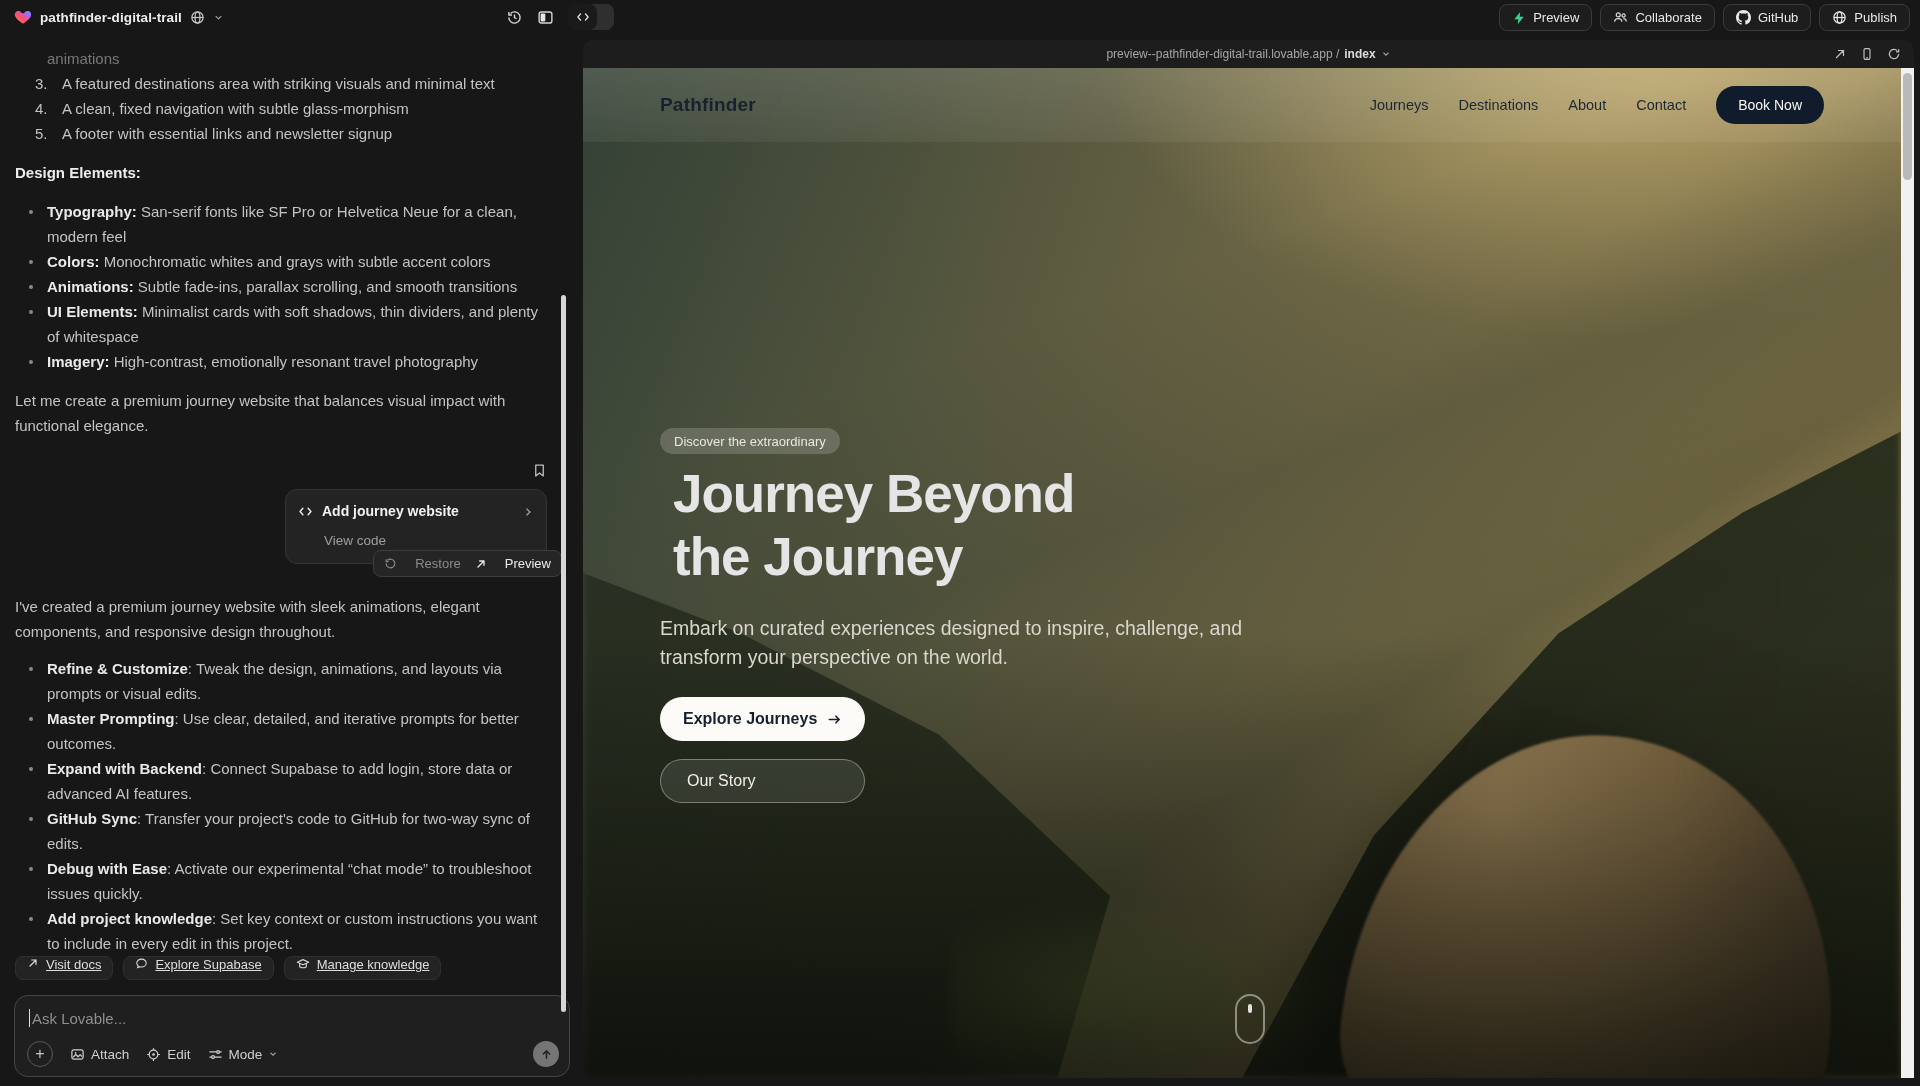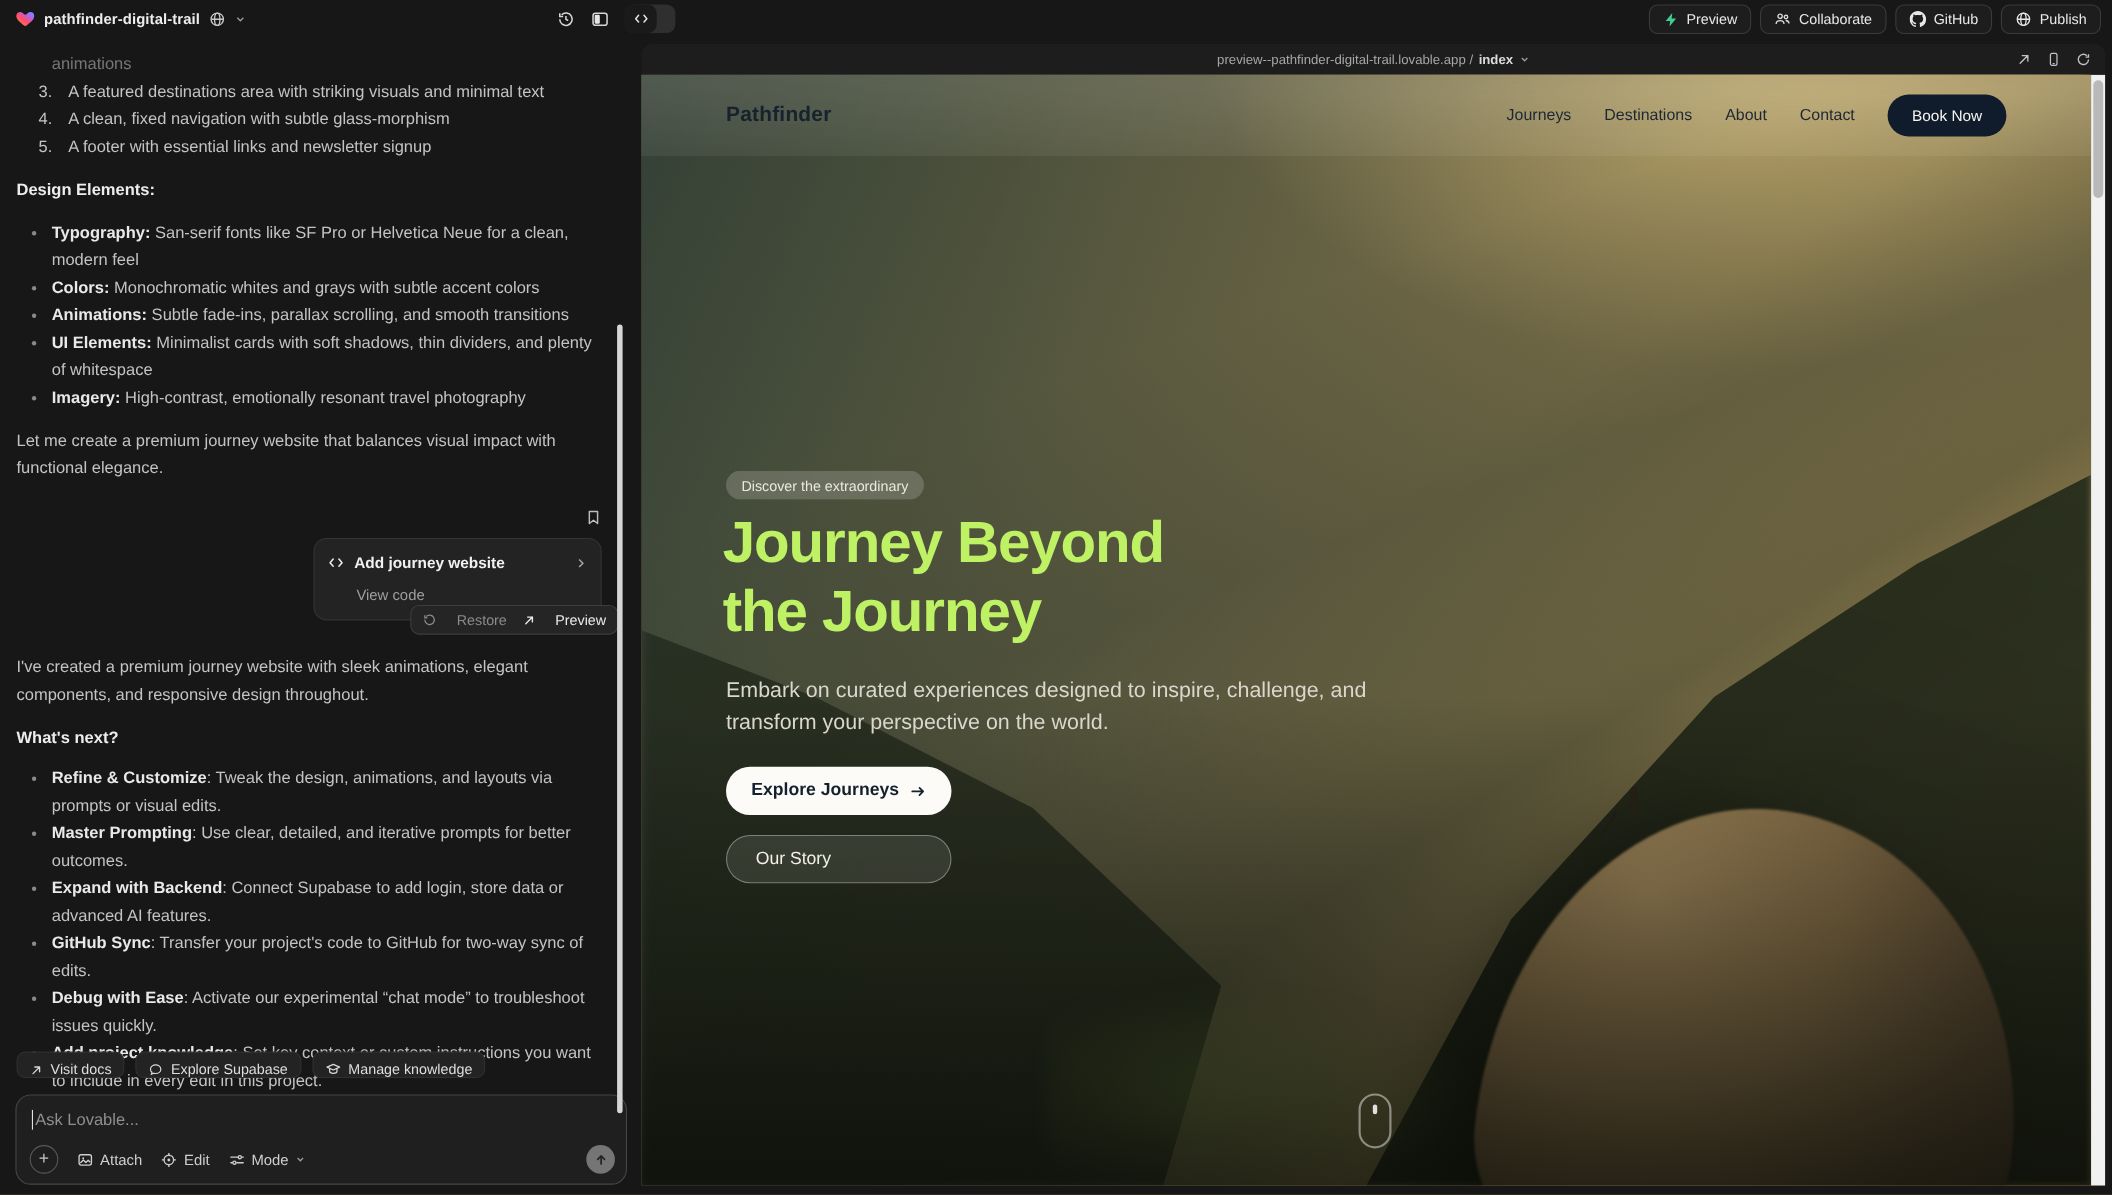--- a/index.html
+++ b/index.html
@@ -46,21 +46,21 @@
   .edit-card .row1 .chev { margin-left:auto; color:#a5a5a5; }
   .edit-card .row2 { margin-top:4px; padding-left:26px; color:#9f9f9f; font-size:13.5px; font-weight:400; }
   .card-toolbar { position:absolute; right:-16px; bottom:-14px; height:27px; background:#252525; border:1px solid #3d3d3d;
                   border-radius:8px; display:flex; align-items:center; padding:0 10px; gap:14px; font-size:13px; }
   .ct-item { display:flex; align-items:center; gap:18px; cursor:pointer; }
   .ct-restore { color:#8b8b8b; }
   .ct-preview { color:#e9e9e9; }
 
   .chips { position:absolute; left:15px; bottom:106px; display:flex; gap:10px; }
   .chip { height:24px; padding:0 11px; background:#232323; border:1px solid #303030; border-radius:8px;
-          color:#dedede; font-size:13px; display:inline-flex; align-items:flex-end; gap:7px; cursor:pointer; white-space:nowrap; }
+          color:#dedede; font-size:13px; display:inline-flex; align-items:flex-start; gap:7px; cursor:pointer; white-space:nowrap;text-decoration:underline; }
   .chip svg { flex:0 0 auto; }
 
   .composer { position:absolute; left:14px; width:556px; bottom:9px; height:82px;
               background:#1f1f1f; border:1px solid #464646; border-radius:14px; }
   .composer-placeholder { position:absolute; left:14px; top:13px; color:#8f8f8f; font-size:15px; display:flex; align-items:center; }
   .caret { display:inline-block; width:1px; height:18px; background:#e3e3e3; margin-right:2px; }
   .composer-row { position:absolute; left:12px; right:10px; bottom:9px; display:flex; align-items:center; gap:17px;
                   color:#cfcfcf; font-size:13.5px; }
   .plus-btn { width:26px; height:26px; border:1px solid #585858; border-radius:50%; color:#c4c4c4;
               display:grid; place-items:center; font-size:16px; cursor:pointer; }
@@ -116,21 +116,21 @@
     backdrop-filter:blur(8px); }
   .site-logo { font-size:19px; font-weight:700; color:#18222e; letter-spacing:.2px; }
   .site-nav { margin-left:auto; display:flex; align-items:center; gap:30px; font-size:14.5px; color:#1c2734; }
   .site-nav span { cursor:pointer; }
   .btn-book { margin-left:30px; height:38px; padding:0 22px; border-radius:20px; background:#101c2b;
     color:#f6f5f1; font-size:14px; display:flex; align-items:center; cursor:pointer; }
 
   .hero-badge { position:absolute; left:77px; top:360px; height:26px; padding:0 14px; border-radius:14px;
     background:rgba(160,160,150,.38); color:#eae8df; font-size:13px; display:inline-flex; align-items:center;
     z-index:15; backdrop-filter:blur(3px); }
-  .hero-title { position:absolute; left:74px; top:394px; z-index:15; color:#bef264; font-size:53px;
+  .hero-title { position:absolute; left:90px; top:394px; z-index:15; color:#e5e5e5; font-size:53px;
     line-height:63px; font-weight:700; letter-spacing:-1px; }
   .hero-text { position:absolute; left:77px; top:546px; z-index:15; color:#dad7cd; font-size:19.5px; line-height:29px; }
   .hero-buttons { position:absolute; left:77px; top:629px; z-index:15; display:flex; gap:18px;flex-direction:column; }
   .btn-primary { height:44px; padding:0 23px; border-radius:22px; background:#fcfbf8; color:#15202e;
     font-size:16px; font-weight:700; display:flex; align-items:center; gap:10px; cursor:pointer; }
   .btn-ghost { height:44px; padding:0 26px; border-radius:22px; background:rgba(255,255,255,.10);
     border:1px solid rgba(255,255,255,.35); color:#f2f0e8; font-size:16px; display:flex; align-items:center; cursor:pointer; }
   .scroll-indicator { position:absolute; left:652px; top:926px; width:30px; height:50px;
     border:2px solid rgba(255,255,255,.45); border-radius:16px; z-index:15; }
   .scroll-indicator::after { content:""; position:absolute; left:50%; top:8px; transform:translateX(-50%);
@@ -303,21 +303,20 @@
               </svg>
             </span>
             <span>Preview</span>
           </span>
         </div>
       </div>
     </div>
 
     <div class="chat-p" style="margin-top:30px">I've created a premium journey website with sleek animations, elegant components, and responsive design throughout.</div>
 
-    <div class="chat-h">What's next?</div>
 
     <ul class="b-list" style="margin-top:12px">
       <li><span class="b-label">Refine &amp; Customize</span><span>: Tweak the design, animations, and layouts via prompts or visual edits.</span></li>
       <li><span class="b-label">Master Prompting</span><span>: Use clear, detailed, and iterative prompts for better outcomes.</span></li>
       <li><span class="b-label">Expand with Backend</span><span>: Connect Supabase to add login, store data or advanced AI features.</span></li>
       <li><span class="b-label">GitHub Sync</span><span>: Transfer your project's code to GitHub for two-way sync of edits.</span></li>
       <li><span class="b-label">Debug with Ease</span><span>: Activate our experimental “chat mode” to troubleshoot issues quickly.</span></li>
       <li><span class="b-label">Add project knowledge</span><span>: Set key context or custom instructions you want to include in every edit in this project.</span></li>
     </ul>
   </div>

